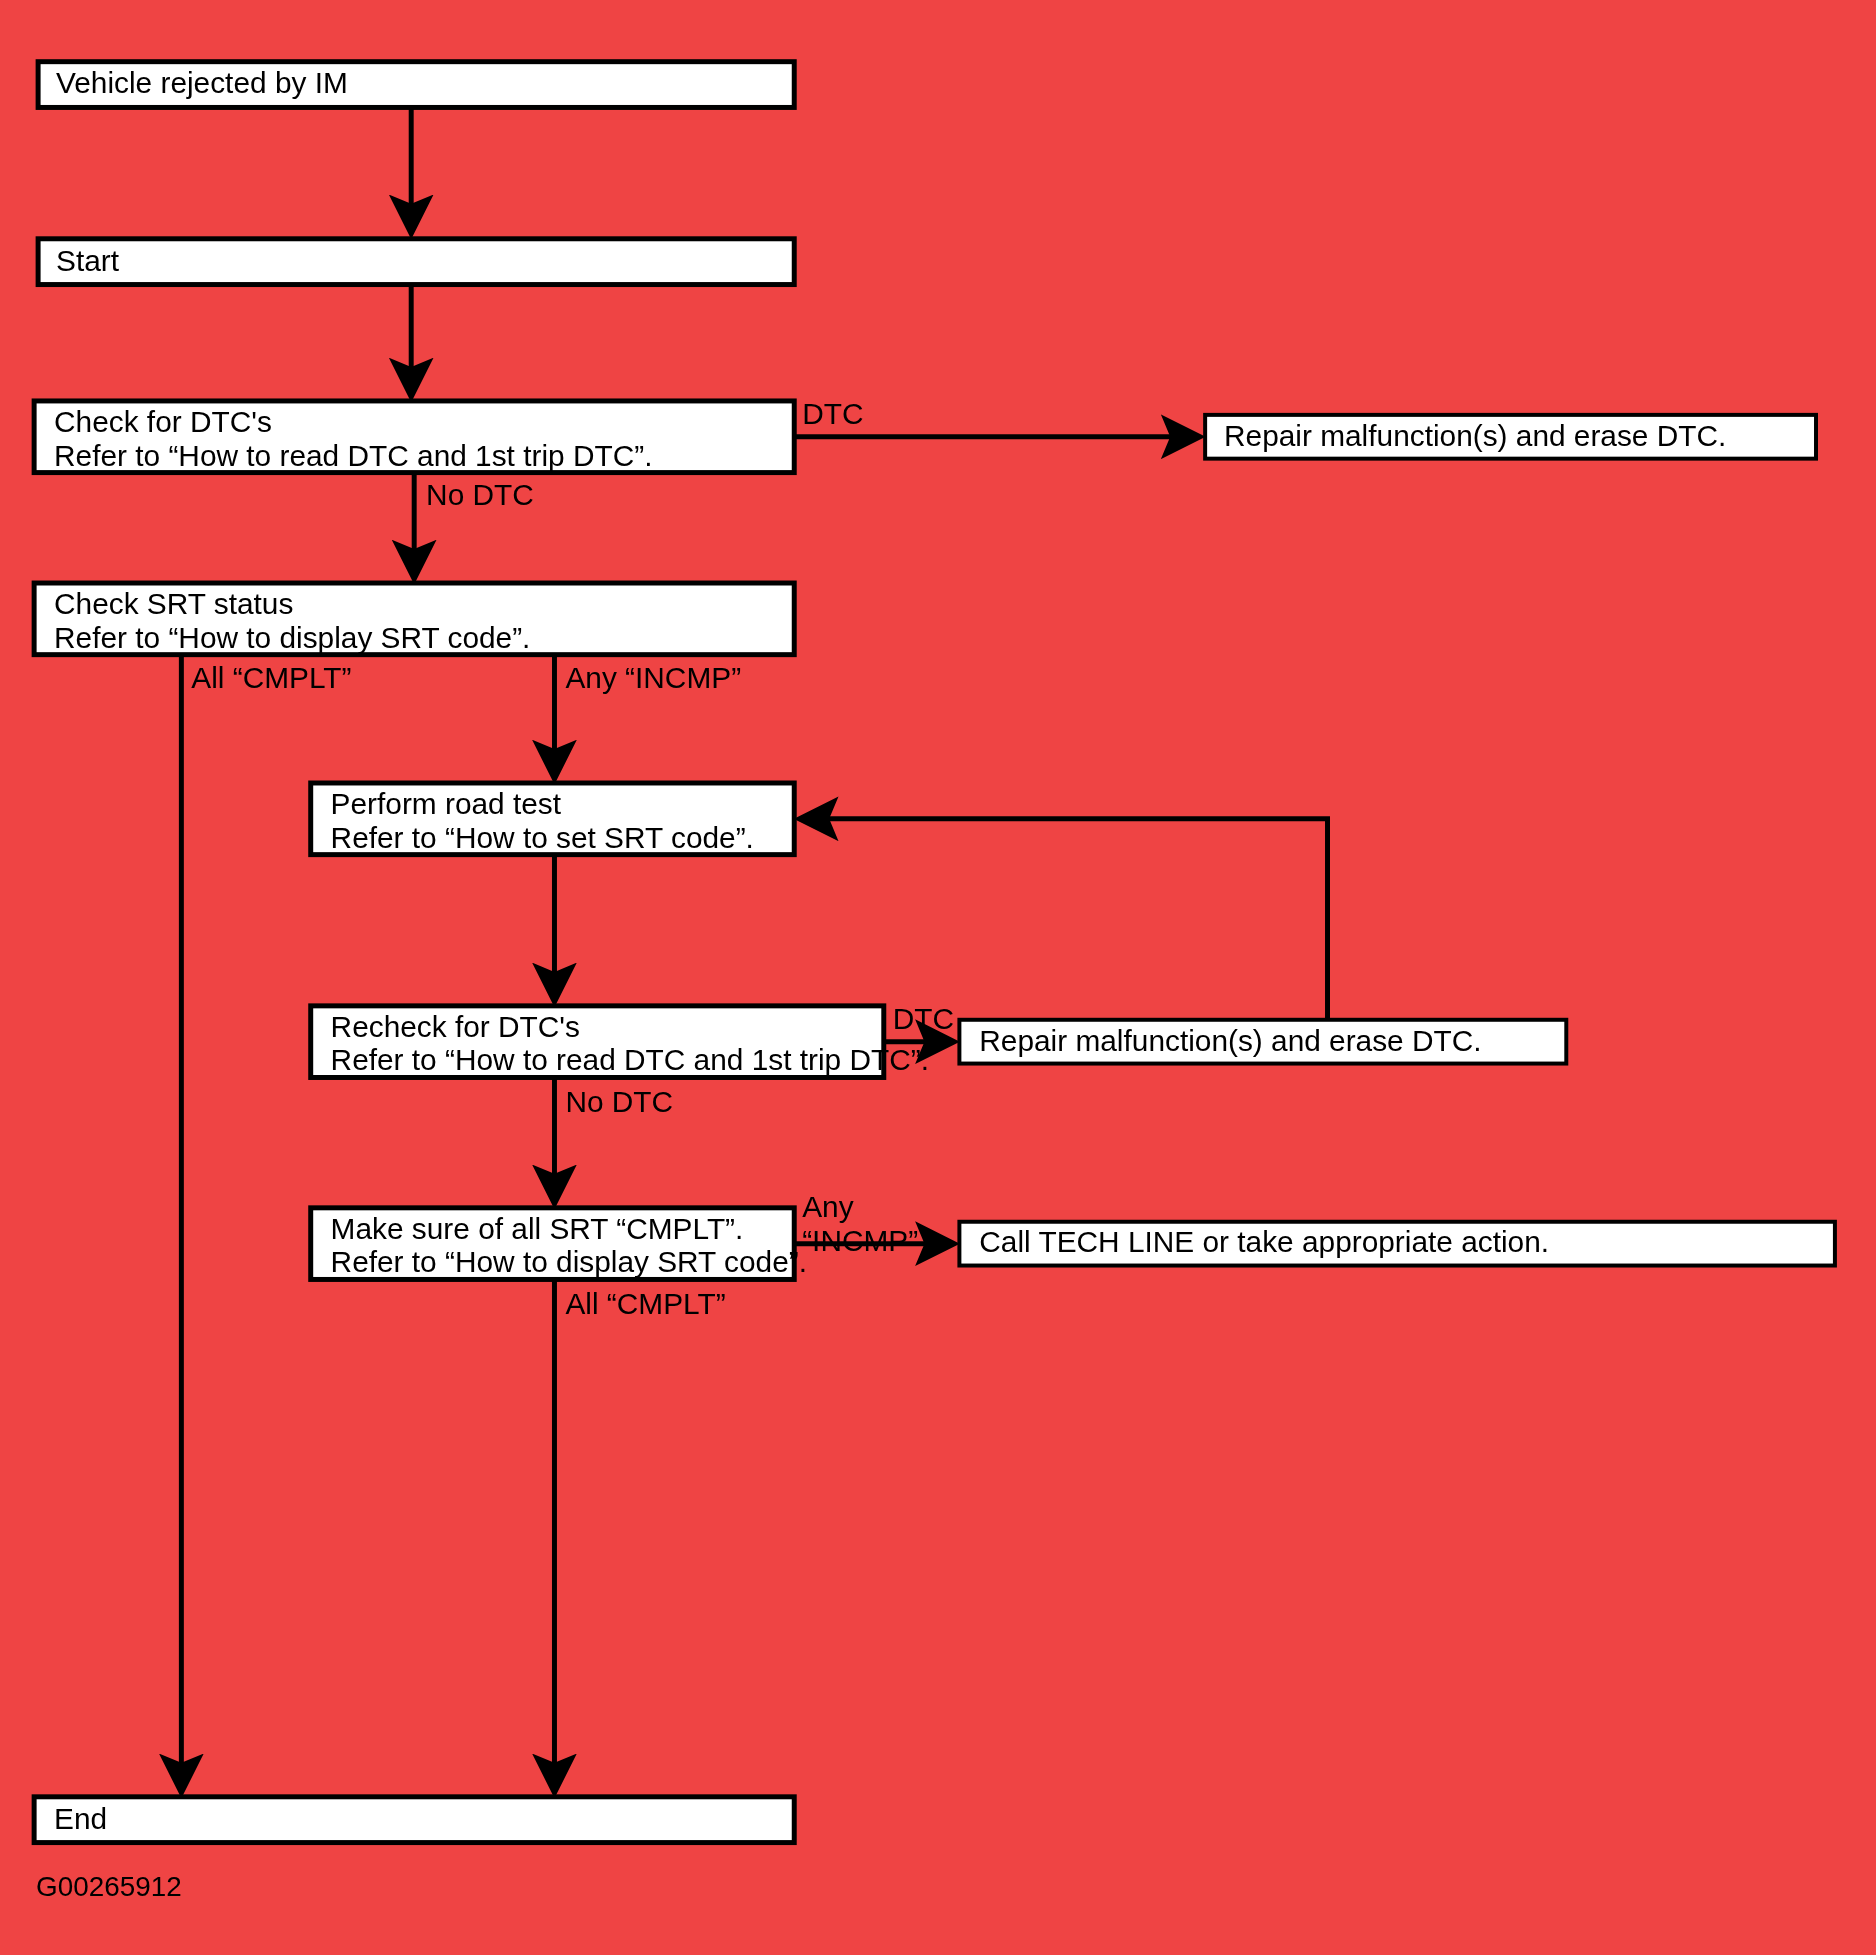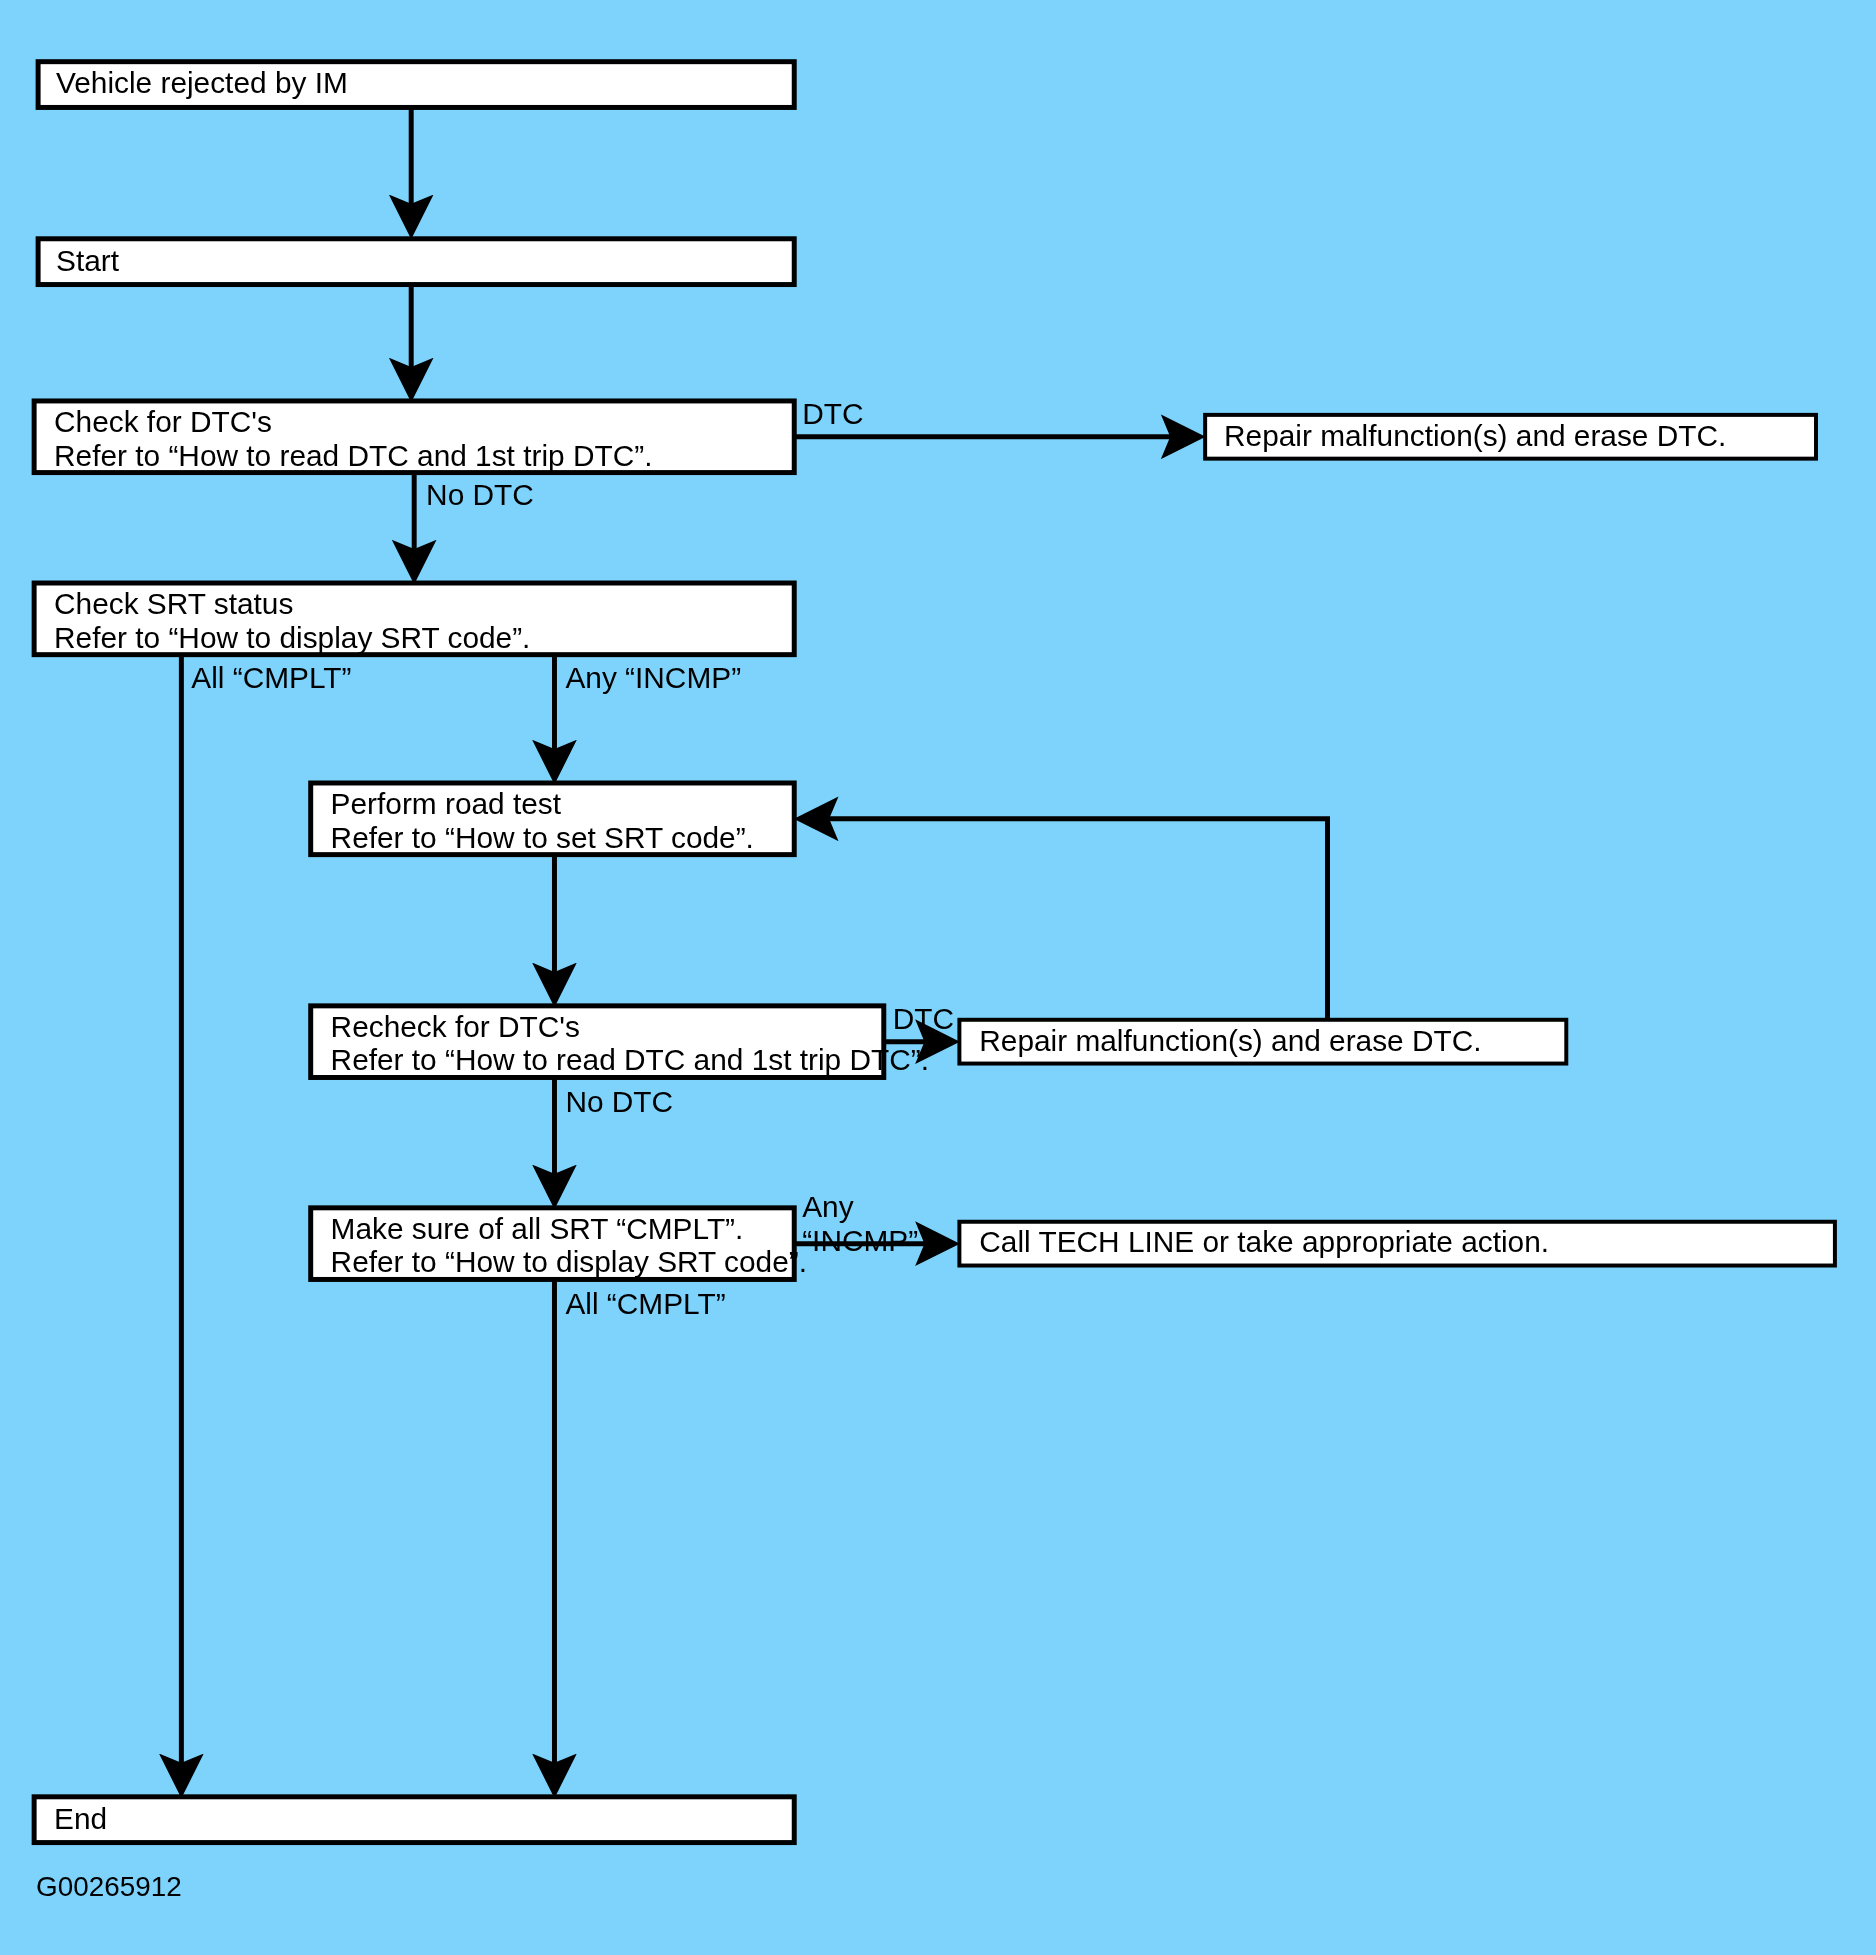--- a/index.html
+++ b/index.html
@@ -7,21 +7,21 @@
     padding: 0;
     background: #ffffff;
   }
   body {
     font-family: "Liberation Sans", sans-serif;
   }
   #page {
     position: relative;
     width: 1877px;
     height: 1955px;
-    background: #7dd3fc;
+    background: #ef4444;
     overflow: hidden;
   }
   svg#flow {
     position: absolute;
     top: 0;
     left: 0;
     width: 1877px;
     height: 1955px;
   }
   .box-rect {

